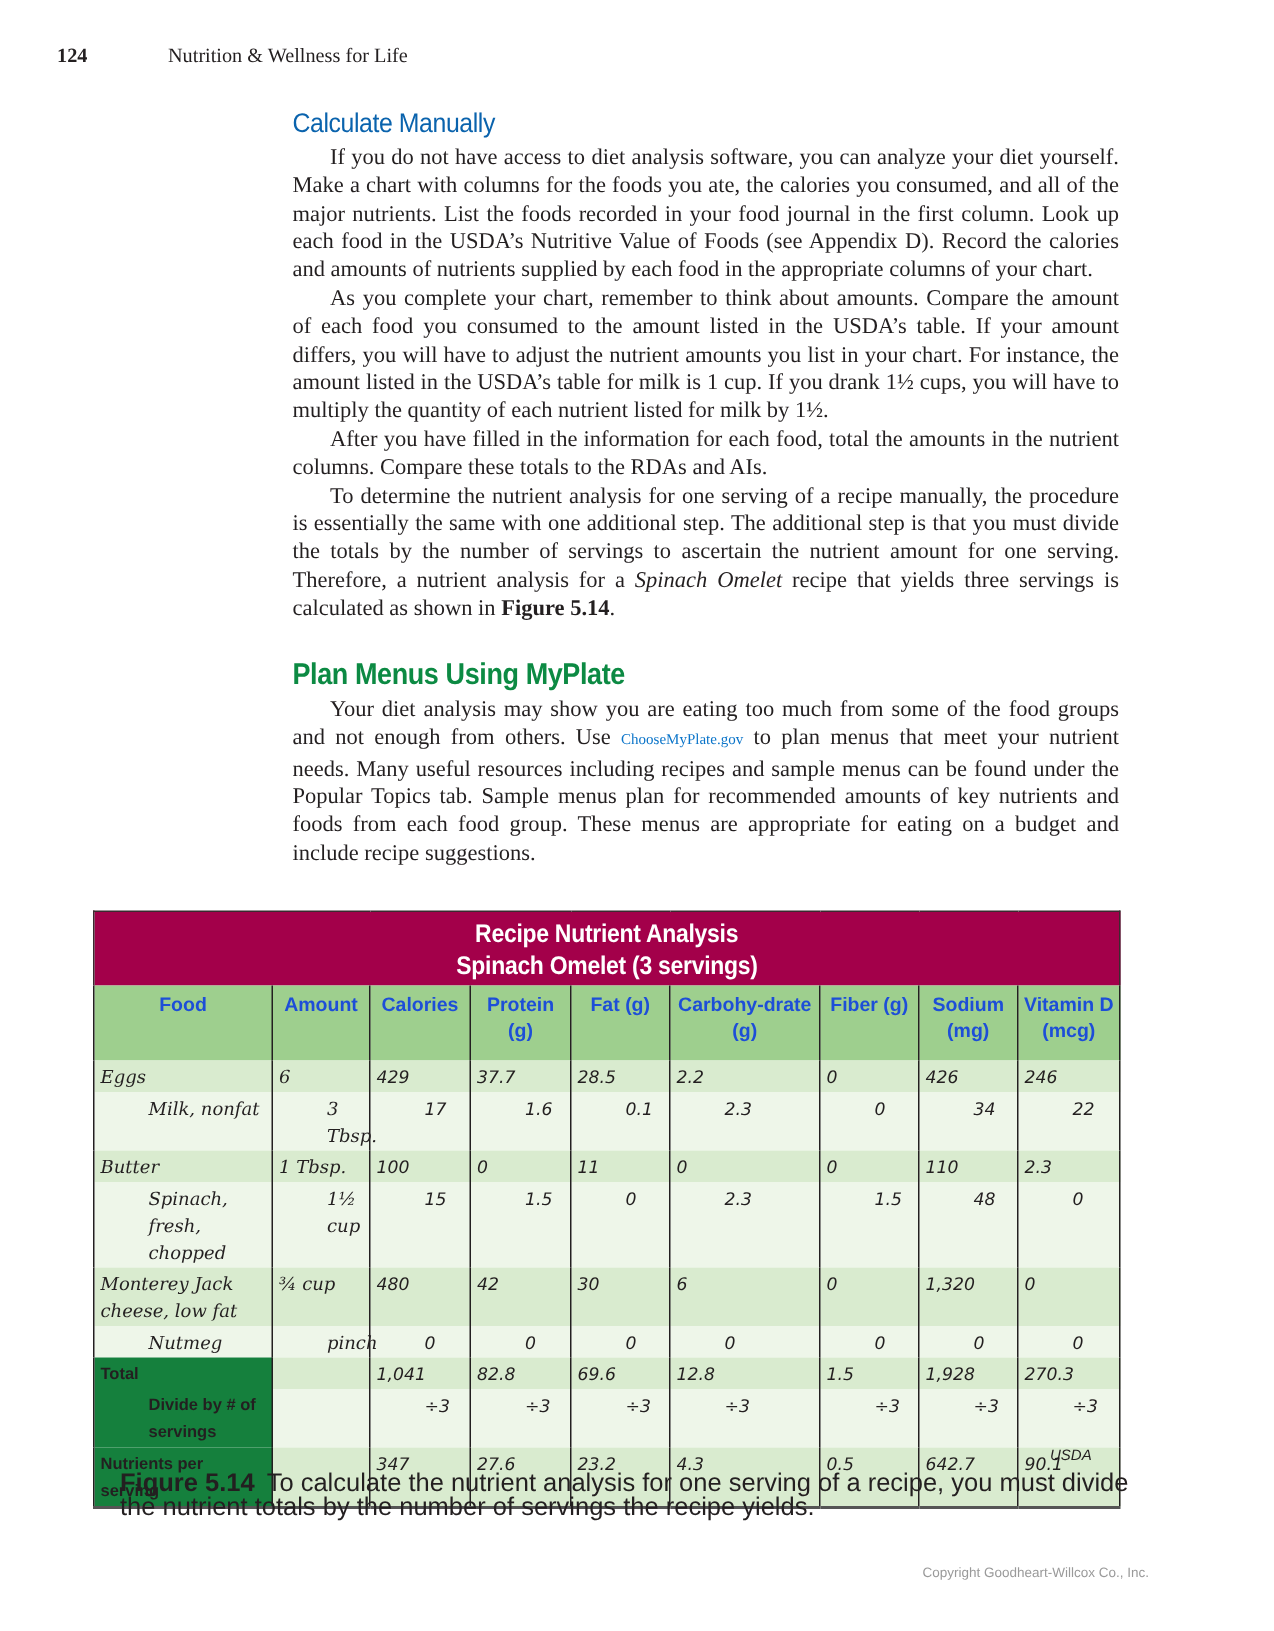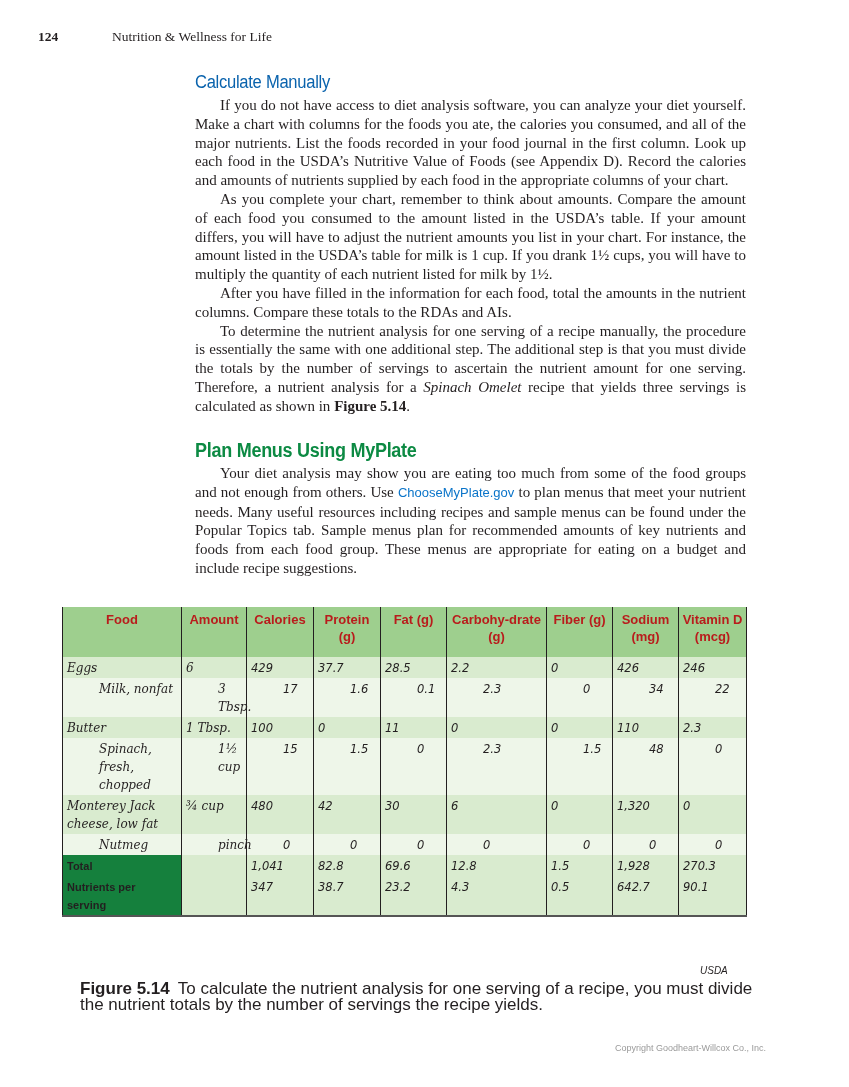--- a/index.html
+++ b/index.html
@@ -4,28 +4,28 @@
 <style>
   html, body { margin: 0; padding: 0; background: #ffffff; }
   body { width: 849px; height: 1087px; position: relative; overflow: hidden; font-family: "Liberation Serif", serif; color: #231f20; }
   .running-head { position: absolute; top: 29px; left: 38px; font-size: 13.5px; }
   .running-head .pnum { font-weight: bold; display: inline-block; width: 74px; }
   .section-head { position: absolute; left: 195px; font-family: "Liberation Sans", sans-serif; font-weight: bold; letter-spacing: -0.3px; }
   .h-blue { top: 72px; font-size: 18px; color: #0a63ad; font-weight: normal; transform: scaleX(0.92); transform-origin: left; }
   .h-green { top: 439px; font-size: 20px; color: #0c8a43; transform: scaleX(0.9); transform-origin: left; }
   .body-text { position: absolute; left: 195px; width: 551px; font-size: 15px; line-height: 18.8px; text-align: justify; }
   .body-text p { margin: 0; text-indent: 25px; }
-  .body-text .link { font-family: Liberation Sans, sans-serif; color: #0a74c9; font-size: 13px; }
+  .body-text .link { font-family: Liberation Serif, serif; color: #0a74c9; font-size: 10px; }
   .t1 { top: 96px; }
   .t2 { top: 464px; }
 
   table.nut { position: absolute; left: 62px; top: 607px; width: 684px; border-collapse: collapse; font-family: "Liberation Sans", sans-serif; table-layout: fixed; }
   table.nut th.title { background: #a3004a; color: #ffffff; font-size: 17px; line-height: 21px; padding: 4px 0 3px; font-weight: bold; letter-spacing: -0.2px; border: 1.5px solid #3b2a2f; border-bottom: none; }
   table.nut th.title span { display: inline-block; transform: scaleX(0.9); }
-  table.nut th.col { background: #9ecf8e; color: #b91c1c; font-size: 13px; font-weight: bold; vertical-align: top; padding: 4px 3px 2px; height: 44px; line-height: 17px; border-left: 1px solid #231f20; border-right: 1px solid #231f20; text-align: center; }
+  table.nut th.col { background: #9ecf8e; color: #1d4ed8; font-size: 13px; font-weight: bold; vertical-align: top; padding: 4px 3px 2px; height: 44px; line-height: 17px; border-left: 1px solid #231f20; border-right: 1px solid #231f20; text-align: center; }
   table.nut th.col:first-child { border-left: 1.5px solid #231f20; }
   table.nut th.col:last-child { border-right: 1.5px solid #231f20; }
   table.nut td { font-size: 12.5px; padding: 2px 4px 1px; vertical-align: top; border-left: 1px solid #231f20; line-height: 18px; font-style: italic; font-family: "DejaVu Sans", sans-serif; font-size: 11.5px; color: #231f20; }
   table.nut td:first-child { border-left: 1.5px solid #231f20; }
   table.nut td:last-child { border-right: 1.5px solid #231f20; }
   table.nut td.food { font-family: "DejaVu Serif", serif; font-style: italic; font-size: 12px; }
   table.nut tr.odd td { background: #d9ebcf; }
   table.nut tr.even td { background: #eef6e9; padding-left: 36px; }
   table.nut tr.summary td.label { background: #15803d; font-family: "Liberation Sans", sans-serif; font-style: normal; font-weight: bold; font-size: 11px; line-height: 18px; }
   table.nut tr.last td { border-bottom: 2px solid #555555; }
@@ -63,20 +63,26 @@
       <col style="width:67px">
       <col style="width:67px">
       <col style="width:66px">
       <col style="width:100px">
       <col style="width:66px">
       <col style="width:66px">
       <col style="width:68px">
   </colgroup>
   <thead>
     <tr>
+      <th class="title" colspan="9">
+        <span>Recipe Nutrient Analysis</span><br>
+        <span>Spinach Omelet (3 servings)</span>
+      </th>
+    </tr>
+    <tr>
       <th class="col">Food</th>
       <th class="col">Amount</th>
       <th class="col">Calories</th>
       <th class="col">Protein (g)</th>
       <th class="col">Fat (g)</th>
       <th class="col">Carbohy-drate (g)</th>
       <th class="col">Fiber (g)</th>
       <th class="col">Sodium (mg)</th>
       <th class="col">Vitamin D (mcg)</th>
     </tr>
@@ -152,25 +158,36 @@
       <td class="label">Total</td>
       <td></td>
       <td>1,041</td>
       <td>82.8</td>
       <td>69.6</td>
       <td>12.8</td>
       <td>1.5</td>
       <td>1,928</td>
       <td>270.3</td>
     </tr>
+    <tr class="even summary">
+      <td class="label">Divide by # of servings</td>
+      <td></td>
+      <td>÷3</td>
+      <td>÷3</td>
+      <td>÷3</td>
+      <td>÷3</td>
+      <td>÷3</td>
+      <td>÷3</td>
+      <td>÷3</td>
+    </tr>
     <tr class="odd summary last">
       <td class="label">Nutrients per serving</td>
       <td></td>
       <td>347</td>
-      <td>38.7</td>
+      <td>27.6</td>
       <td>23.2</td>
       <td>4.3</td>
       <td>0.5</td>
       <td>642.7</td>
       <td>90.1</td>
     </tr>
   </tbody>
 </table>
 
 <div class="credit">USDA</div>

